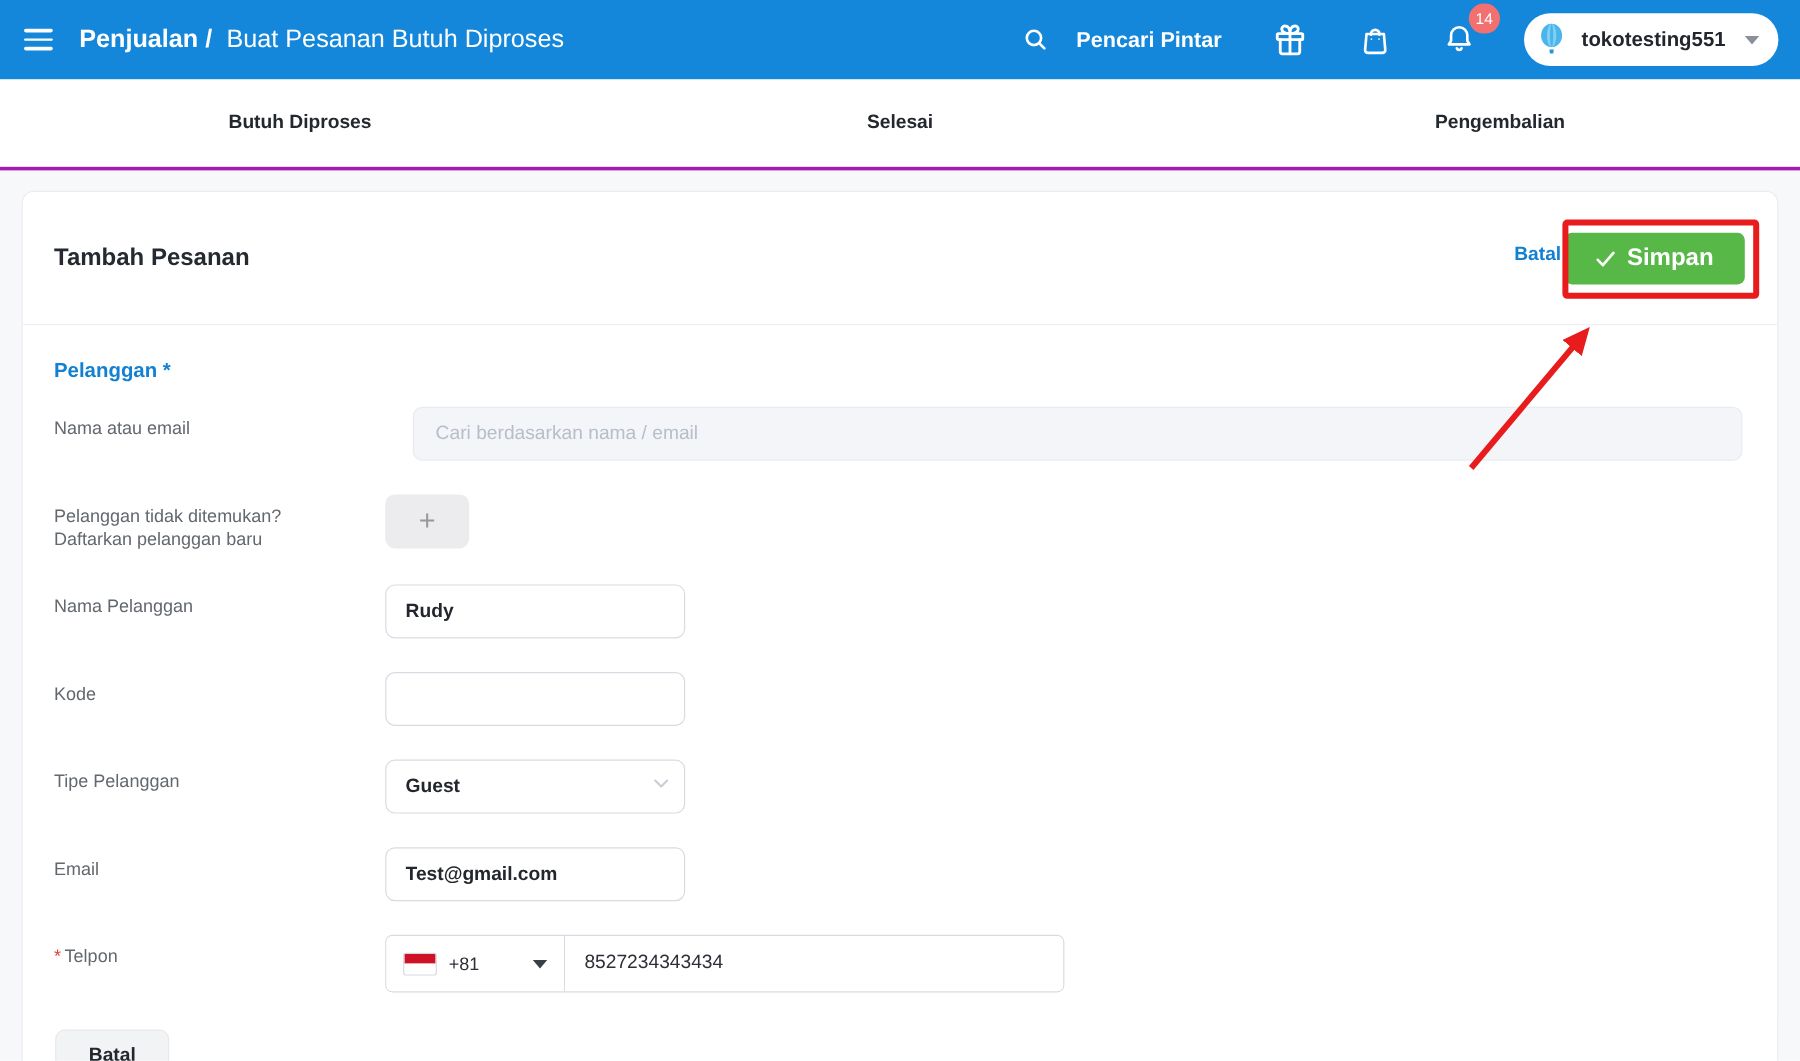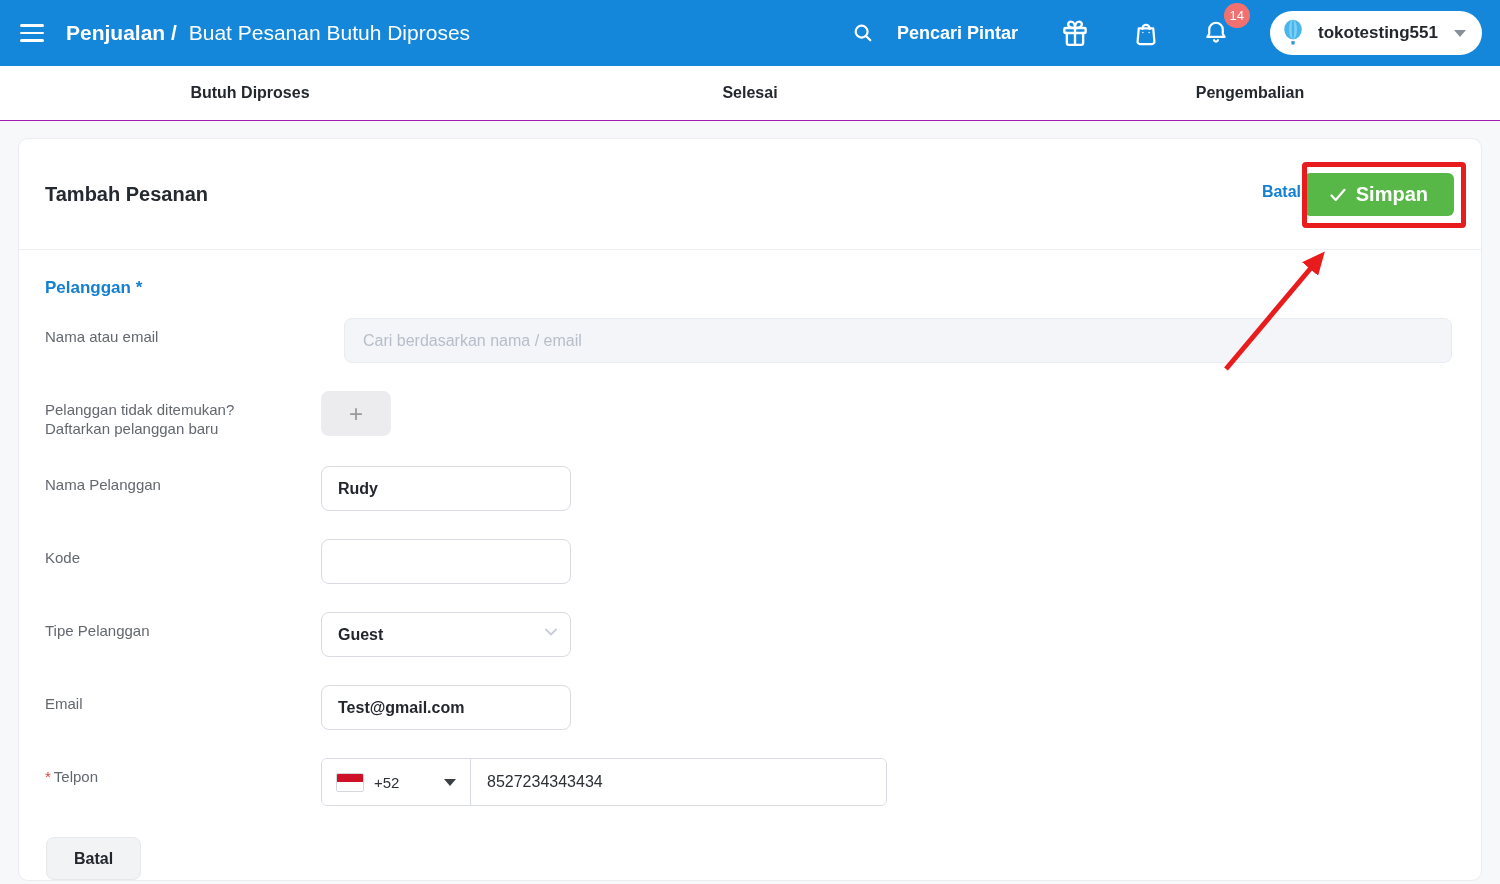--- a/index.html
+++ b/index.html
@@ -26,21 +26,21 @@
     background:#f37070; color:#fff; font-size:13px; font-weight:400;
     display:flex; align-items:center; justify-content:center; padding:0 6px;
   }
   .account-pill {
     margin-left:40px; margin-right:2px; background:#fff; border-radius:24px; height:44px;
     display:flex; align-items:center; gap:10px; padding:0 16px 0 8px; cursor:pointer; border:none;
   }
   .account-name { font-size:17px; font-weight:700; color:#23272d; }
   .pill-chevron { width:0; height:0; border-left:6px solid transparent; border-right:6px solid transparent; border-top:7px solid #8a9099; margin-left:6px; }
   
-  .tabs { height:55px; background:#fff; display:flex; border-bottom:1px solid #a21caf; }
+  .tabs { height:76px; background:#fff; display:flex; border-bottom:3px solid #a21caf; }
   .tab { flex:1; display:flex; align-items:center; justify-content:center;
          font-size:16px; font-weight:700; color:#23272e; cursor:pointer; }
   
   .main { padding:17px 18px; }
   .card {
     background:#fff; border:1px solid #ececf0; border-radius:10px;
     min-height:742px; position:relative;
   }
   .card-header { height:111px; border-bottom:1px solid #eef0f3; display:flex; align-items:center; padding:0 26px; position:relative; }
   .card-title { font-size:20px; font-weight:700; color:#252a31; }
@@ -237,21 +237,21 @@
       </div>
 
       <div class="form-row">
         <label class="form-label"><span class="req-mark">*</span><span>Telpon</span></label>
         <div class="phone-group">
           <button class="phone-cc">
             <span class="flag">
                 <span class="red"></span>
                 <span class="white"></span>
               </span>
-            <span class="cc-text">+52</span>
+            <span class="cc-text">+81</span>
             <span class="cc-caret"></span>
           </button>
           <input class="phone-input" type="text" value="8527234343434" style="">
         </div>
       </div>
 
       <button class="cancel-btn">Batal</button>
     </div>
   </section>
 </main>

